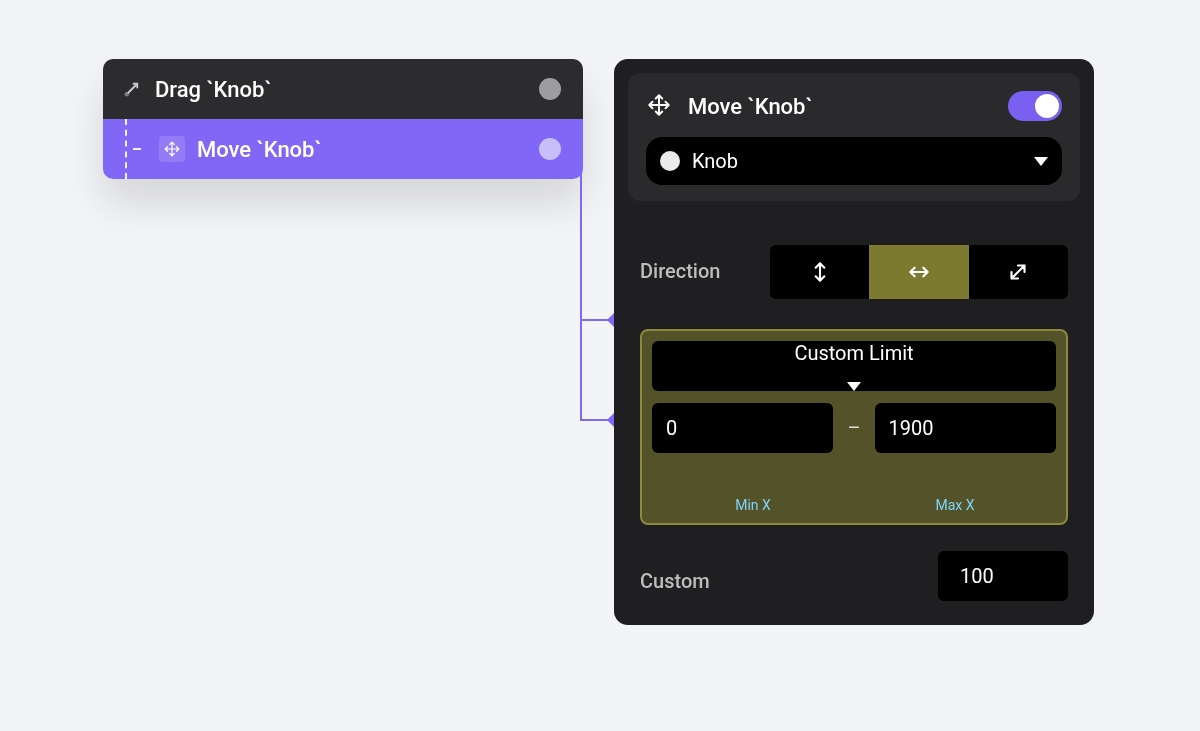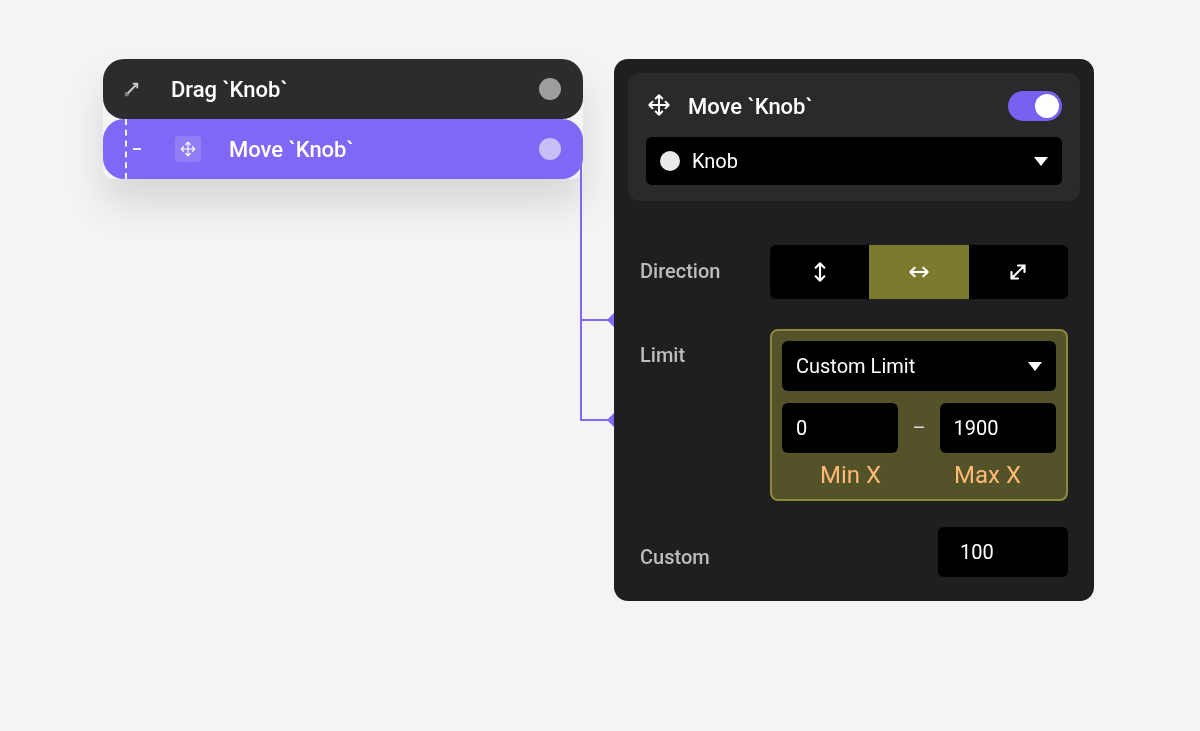--- a/index.html
+++ b/index.html
@@ -22,22 +22,21 @@
       overflow: hidden;
       box-shadow: 0 25px 40px rgba(0,0,0,0.12);
     }
     .node-row {
       display: flex;
       align-items: center;
       height: 60px;
       color: #fff;
       font-size: 22px;
       font-weight: 500;
-      gap: 28px;
-      border-radius: 21px;
+      gap: 12px;
     }
     .row-drag { background: #2c2c2e; padding-left: 18px; }
     .row-move { background: #8167f5; padding-left: 22px; }
 
     .arrow-icon-small { width: 22px; height: 22px; display:flex; align-items:center; justify-content:center; }
     .arrow-icon-small svg { width: 18px; height: 18px; }
 
     .tree-lines {
       display:flex;
       height:60px;
@@ -90,21 +89,21 @@
     .toggle {
       width:54px; height:30px; border-radius:15px;
       background:#7a60f0; position:relative;
     }
     .toggle::after{
       content:''; position:absolute; right:3px; top:3px;
       width:24px; height:24px; border-radius:50%; background:#fff;
     }
 
     .target-select{
-      background:#000; border-radius:6px; height:48px;
+      background:#000; border-radius:16px; height:48px;
       display:flex; align-items:center; padding:0 14px; gap:12px;
     }
     .target-dot{ width:20px; height:20px; border-radius:50%; background:#ebebeb; }
     .target-select .label{ flex:1; font-size:20px; }
     .caret-down{
       width:0; height:0; border-left:7px solid transparent;
       border-right:7px solid transparent; border-top:9px solid #fff;
     }
 
     .prop-row{
@@ -126,37 +125,37 @@
 
     .limit-group{
       flex:1;
       border:2px solid #8b893a;
       background:#545228;
       border-radius:8px;
       padding:10px;
     }
     .limit-select{
       background:#000; border-radius:6px; height:50px;
-      display:flex; align-items:center; padding:0 14px;
+      display:flex; align-items:center; padding:0 14px;flex-direction:column;
     }
     .limit-select .label{ flex:1; font-size:20px; }
     .range-row{
       display:flex; align-items:center; gap:10px; margin-top:12px;
     }
     .range-input{
       background:#000; border-radius:6px; height:50px;
       display:flex; align-items:center; padding:0 14px;
       font-size:20px; flex:1;
     }
     .range-sep{ color:#dddddd; font-size:20px; padding:0 4px; }
     .range-labels{
       display:flex; margin-top:8px;
     }
     .range-labels span{
-      flex:1; text-align:center; color:#fdba74; font-size:24px;
+      flex:1; text-align:center; color:#7dd3fc; font-size:14px;margin-top:36px;
     }
 
     .ratio-row{
       display:flex; align-items:center; padding:0 26px; margin-top:26px;
     }
     .ratio-row .prop-label{ padding-top:10px; }
     .ratio-input{
       width:130px; height:50px; background:#000; border-radius:6px;
       display:flex; align-items:center; padding:0 22px; font-size:20px;
       margin-left:auto;
@@ -252,21 +251,20 @@
         <svg viewBox="0 0 24 24">
             <path d="M6 18 L18 6 M18 6 H12 M18 6 V12 M6 18 H12 M6 18 V12" stroke-linecap="round"></path>
           </svg>
       </div>
     </div>
   </div>
 
   <div class="spacer-v"></div>
 
   <div class="prop-row">
-    <div class="prop-label">Limit</div>
     <div class="limit-group">
       <div class="limit-select">
         <span class="label">Custom Limit</span>
         <span class="caret-down"></span>
       </div>
       <div class="range-row">
         <div class="range-input">
           <span>0</span>
         </div>
         <span class="range-sep">–</span>

